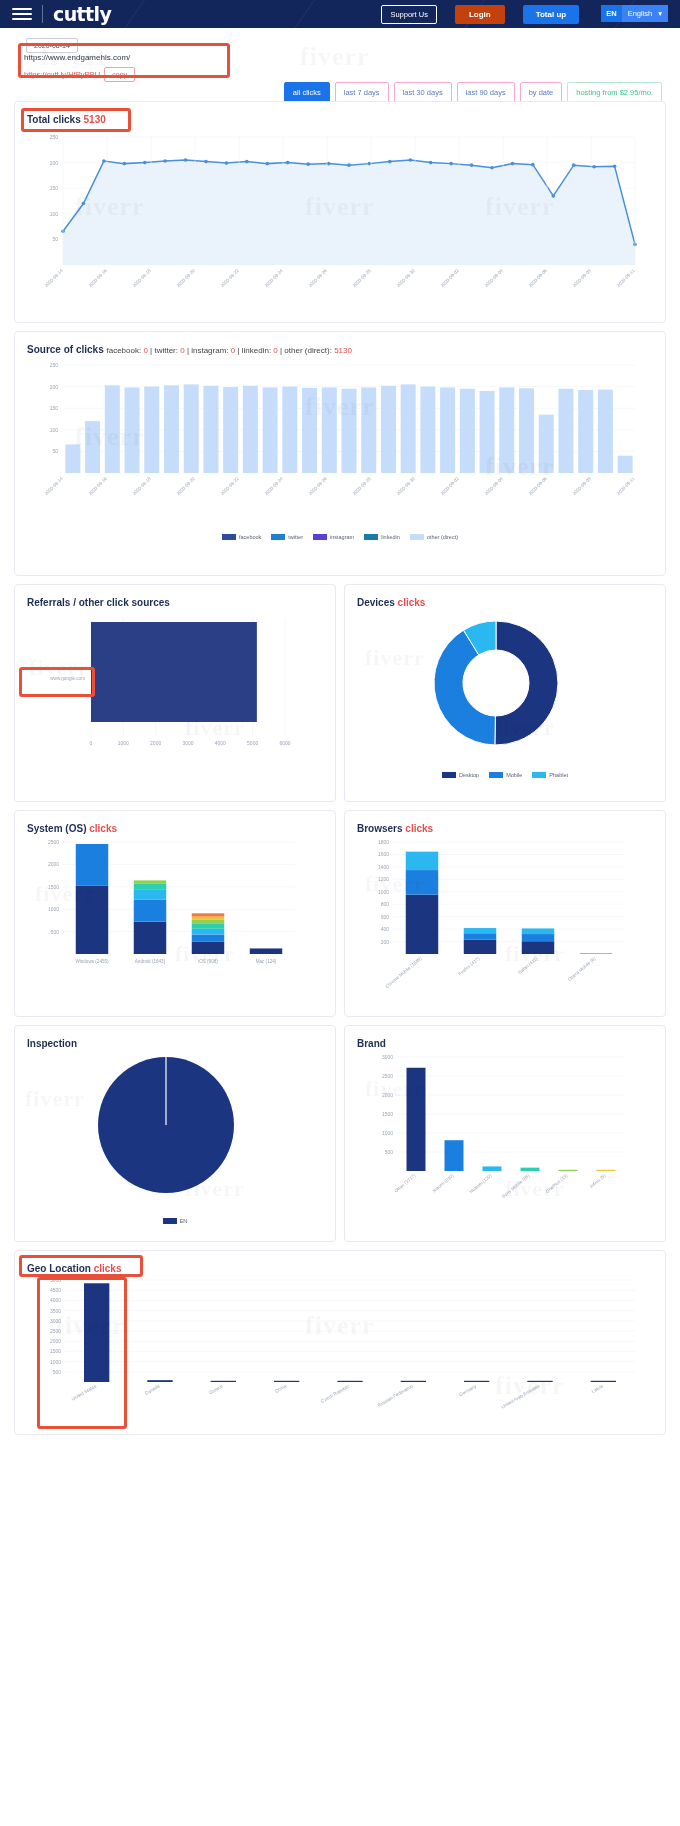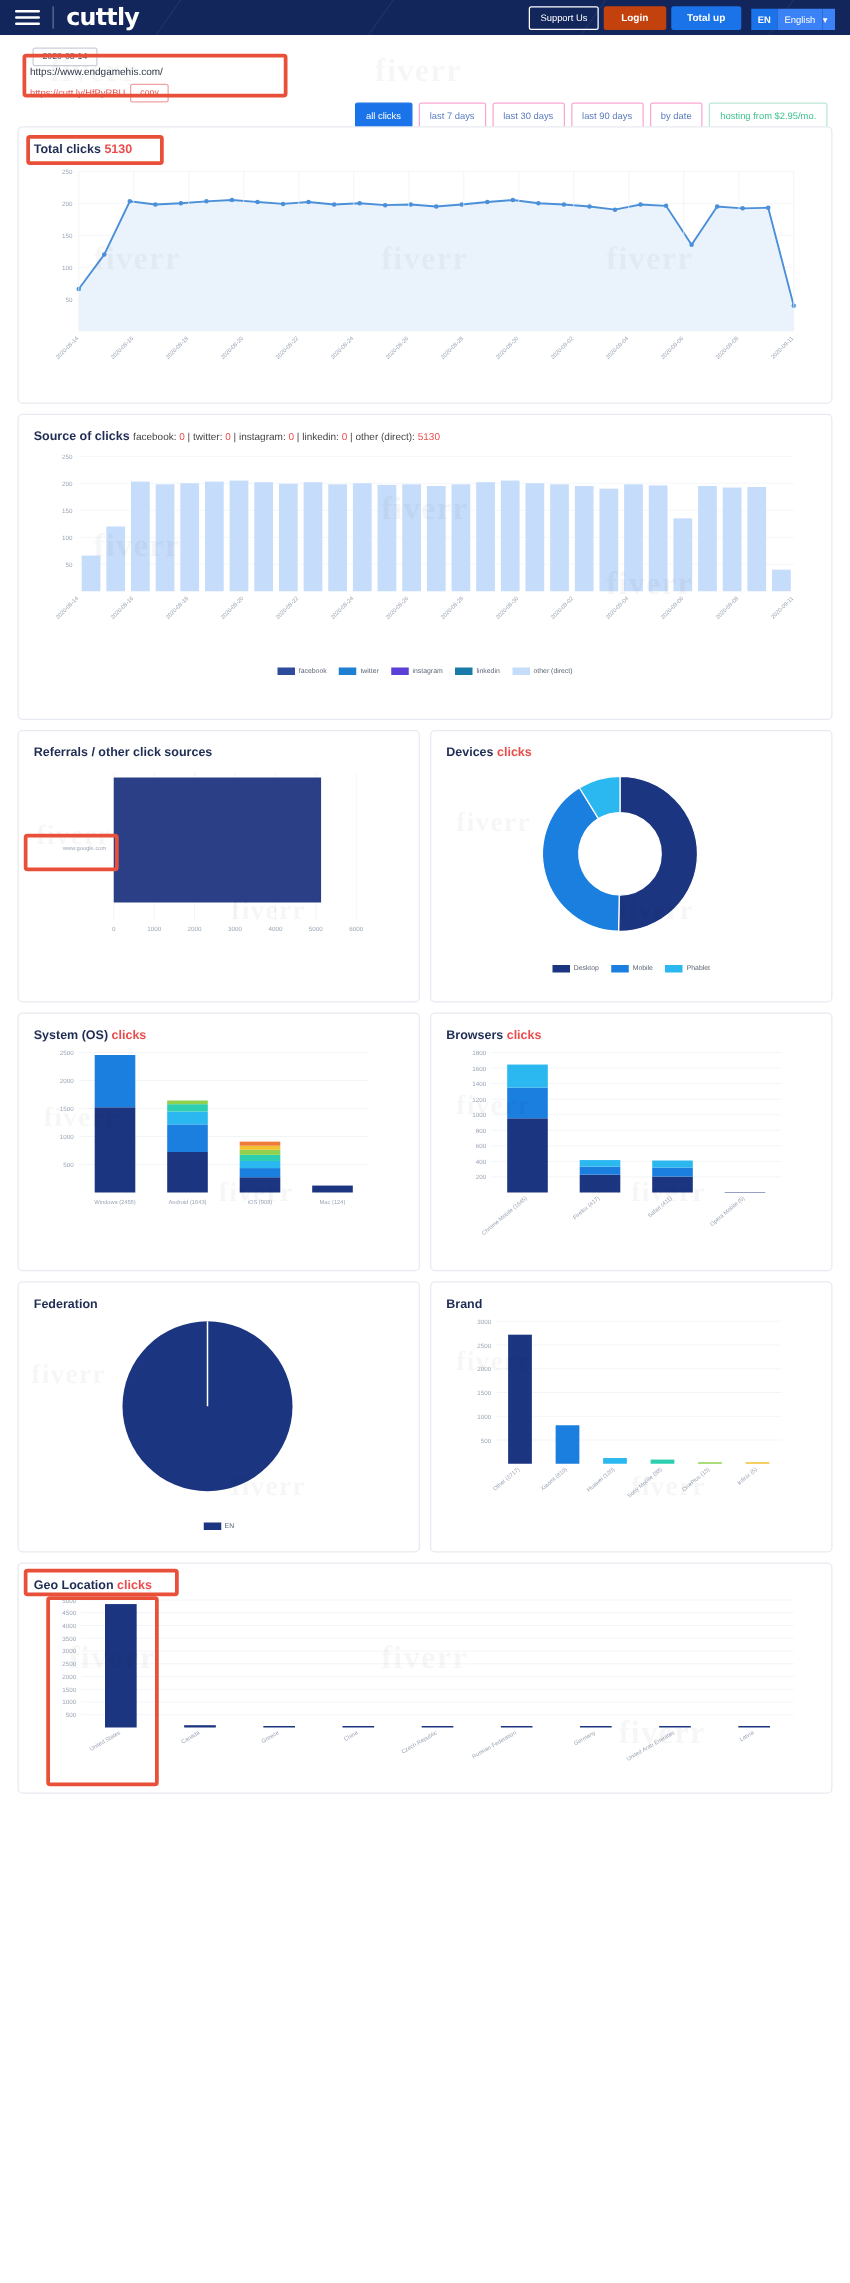--- a/index.html
+++ b/index.html
@@ -5,21 +5,21 @@
   *{box-sizing:border-box;margin:0;padding:0}
   body{width:680px;background:#fff;font-family:"Liberation Sans",sans-serif;color:#1f2d54;overflow-x:hidden}
   .wm{position:absolute;color:rgba(0,0,0,.035);font-size:26px;font-weight:700;letter-spacing:1px;pointer-events:none;user-select:none;font-family:"Liberation Serif",serif}
   
   .hdr{height:28px;background:#13265c;display:flex;align-items:center;padding:0 12px;position:relative;overflow:hidden}
   .hdr .diag{position:absolute;top:-20px;width:1px;height:80px;background:rgba(255,255,255,.06);transform:rotate(35deg)}
   .burger{width:20px;display:flex;flex-direction:column;gap:3px;cursor:pointer;margin-right:10px;z-index:2}
   .burger i{display:block;height:2px;background:#fff;border-radius:1px}
   .vdiv{width:1px;height:18px;background:rgba(255,255,255,.35);margin-right:10px;z-index:2}
   .logo{color:#fff;font-size:19px;font-weight:700;letter-spacing:-.6px;z-index:2;font-family:"DejaVu Sans",sans-serif}
-  .hdr-right{margin-left:auto;display:flex;align-items:flex-end;gap:4px;z-index:2}
+  .hdr-right{margin-left:auto;display:flex;align-items:flex-start;gap:18px;z-index:2}
   .btn-sup{border:1px solid #fff;color:#fff;font-size:7.5px;padding:4px 8px;border-radius:2px;background:transparent;cursor:pointer}
   .btn-login{background:#c2410c;color:#fff;font-size:8px;font-weight:700;padding:5px 14px;border-radius:2px;border:none;cursor:pointer}
   .btn-signup{background:#1a73e8;color:#fff;font-size:8px;font-weight:700;padding:5px 13px;border-radius:2px;border:none;cursor:pointer}
   .lang{display:flex;align-items:center;margin-left:4px;cursor:pointer}
   .lang .en{background:#1a73e8;color:#fff;font-size:7.5px;padding:4px 5px;font-weight:600}
   .lang .nm{background:#3b82f6;color:#fff;font-size:7.5px;padding:4px 6px}
   
   .linkwrap{position:relative;padding:6px 20px 0 20px}
   .datechip{display:inline-block;border:1px solid #c9ced9;border-radius:2px;font-size:7px;color:#4a5568;padding:3px 7px;margin-left:6px}
   .ttl{font-size:8px;color:#2d3748;margin:5px 0 4px 4px}
@@ -382,21 +382,21 @@
         <text x="181" y="125" class="axr" transform="rotate(-40 181 125)" text-anchor="end">Safari (411)</text>
         <text x="239" y="125" class="axr" transform="rotate(-40 239 125)" text-anchor="end">Opera Mobile (6)</text>
       </svg>
   </div>
 </div>
 
 <div class="row2">
   <div class="card" style="height:217px">
     <span class="wm" style="left:10px;top:60px;font-size:22px">fiverr</span>
     <span class="wm" style="left:170px;top:150px;font-size:22px">fiverr</span>
-    <div class="ct">Federation</div>
+    <div class="ct">Inspection</div>
     <svg id="svg-lang" width="278" height="165" viewBox="0 0 278 165">
         <circle cx="139" cy="76" r="68" fill="#1c3580"></circle>
         <line x1="139" y1="8" x2="139" y2="76" stroke="#fff" stroke-width="1.2"></line>
       </svg>
     <div class="lgd" id="lgd-lang">
         <span><i style="background:#1c3580"></i>EN</span>
       </div>
   </div>
   <div class="card" style="height:217px">
     <span class="wm" style="left:20px;top:50px;font-size:22px">fiverr</span>

